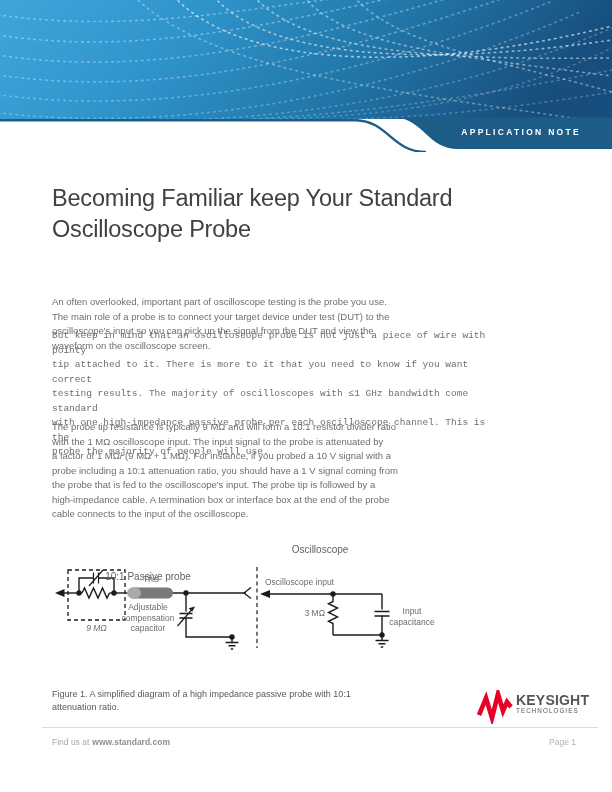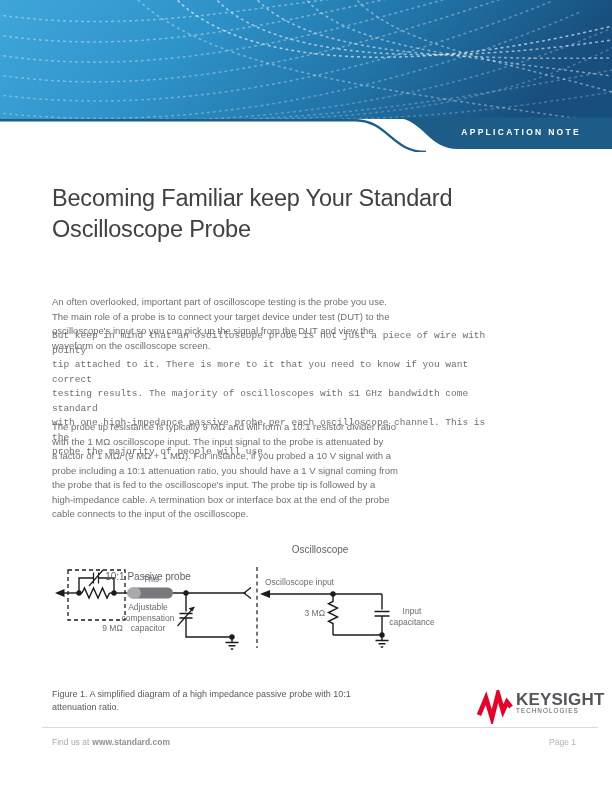--- a/index.html
+++ b/index.html
@@ -31,33 +31,33 @@
   #circuit-svg{position:absolute;left:0;top:540px;width:612px;height:130px;display:block;}
   .fig-label{
     position:absolute;color:#6a6c6f;font-size:8.5px;line-height:10.5px;
     white-space:pre-line;text-align:center;
   }
   .fig-title{font-size:10px;color:#606265;}
   #lbl-probe-title{left:60px;top:564px;width:176px;margin-top:8px;}
   #lbl-scope-title{left:262px;top:545px;width:116px;}
   #lbl-cable{left:126px;top:574px;width:50px;}
   #lbl-adjcap{left:110px;top:602px;width:76px;}
-  #lbl-9mohm{left:84px;top:623px;width:57px;}
+  #lbl-9mohm{left:68px;top:623px;width:57px;font-style:italic;}
   #lbl-scope-input{left:265px;top:577px;width:110px;text-align:left;}
   #lbl-1mohm{left:291px;top:608px;width:34px;text-align:right;}
   #lbl-inputcap{left:385px;top:606px;width:54px;}
   .fig-caption{
     position:absolute;left:52px;top:688px;width:400px;
     font-size:9px;font-weight:normal;line-height:13px;color:#57595c;white-space:pre-line;
   }
   
   #logo{position:absolute;left:477px;top:690px;width:110px;height:34px;}
   #logo .spark{position:absolute;left:0;top:0;}
   #logo .words{position:absolute;left:39px;top:3px;color:#53565a;}
-  #logo .brand{font-size:17px;font-weight:bold;letter-spacing:0.2px;line-height:14px;}
+  #logo .brand{font-size:14px;font-weight:bold;letter-spacing:0.2px;line-height:14px;}
   #logo .sub{font-size:6.3px;letter-spacing:1.05px;line-height:8px;}
   
   .footer-rule{position:absolute;left:42px;top:727px;width:556px;height:1px;background:#d9dadb;}
   .footer-left{position:absolute;left:52px;top:737px;font-size:8.5px;color:#a7a9ac;}
   .footer-left .url{font-weight:bold;color:#8e9093;margin-left:3px;}
   .footer-page{position:absolute;right:36px;top:737px;font-size:8.5px;color:#b1b3b6;}
 </style>
 </head>
 <body>
 

